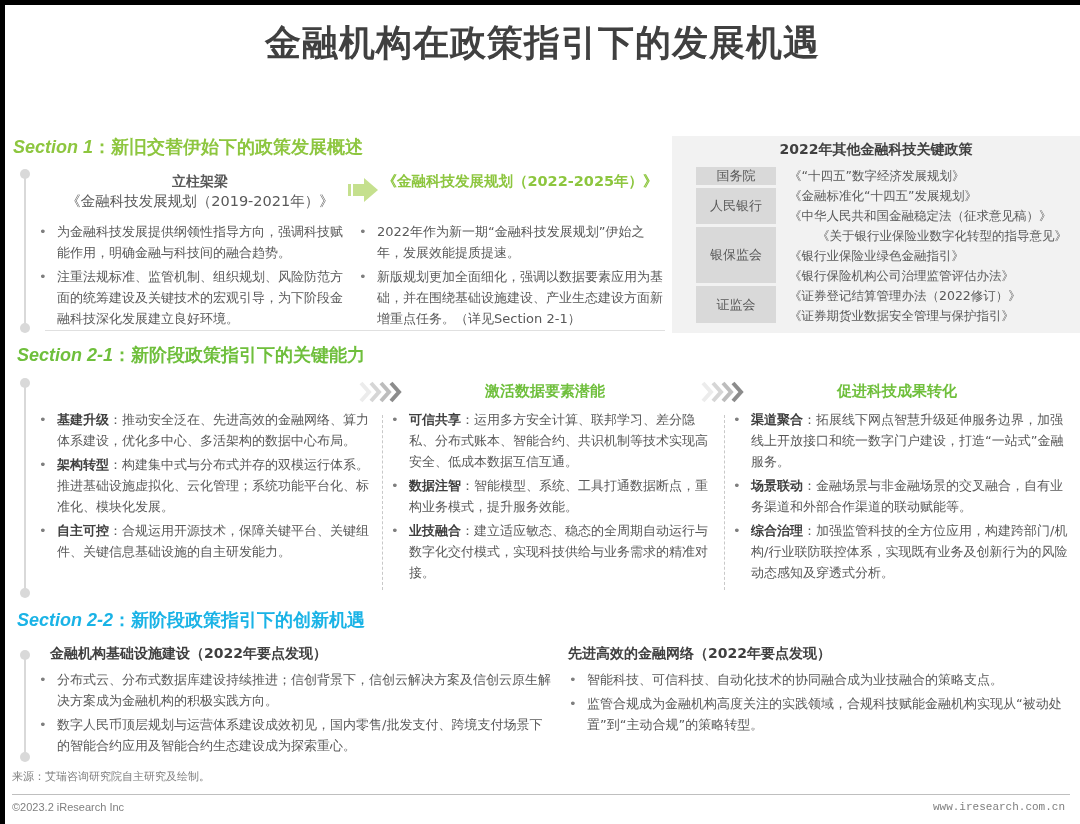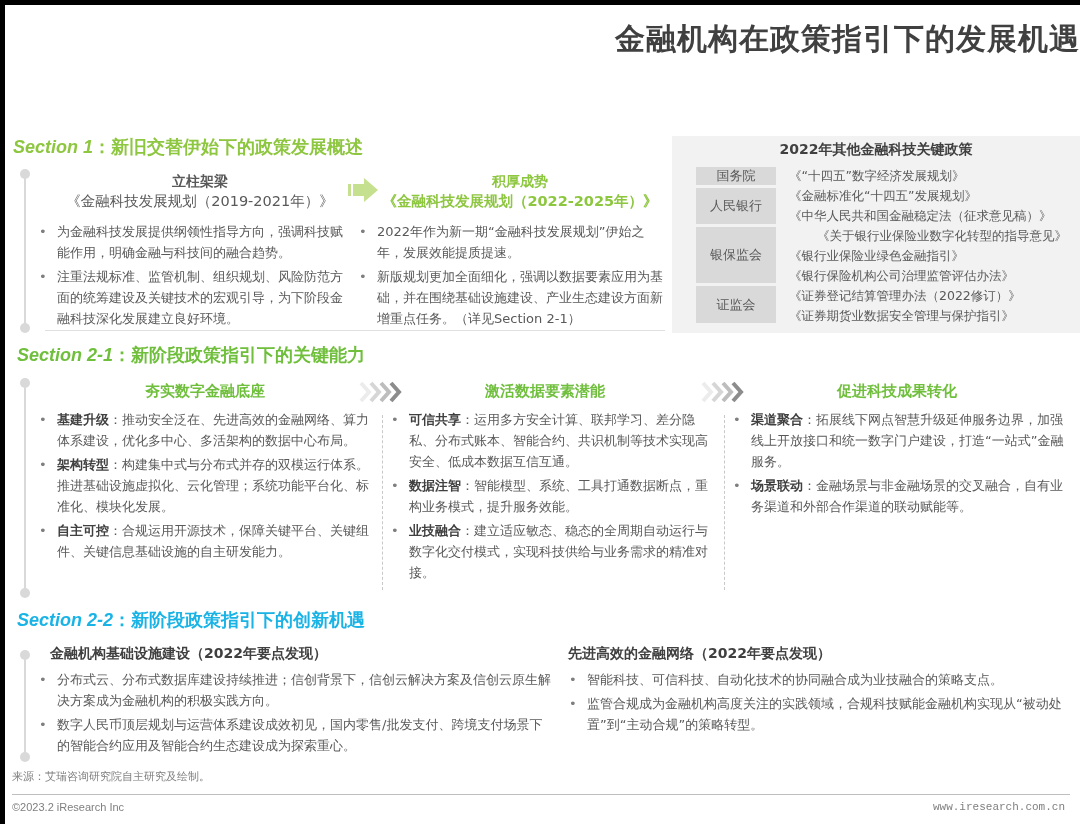--- a/index.html
+++ b/index.html
@@ -1,20 +1,20 @@
 <!DOCTYPE html>
 <html><head>
 <meta charset="utf-8">
 <style>
   * { box-sizing: border-box; margin: 0; padding: 0; }
   html, body { width: 1080px; height: 824px; overflow: hidden; background: #000; }
   body { font-family: "DejaVu Sans", "Liberation Sans", sans-serif; color: #595959; }
   .page { position: absolute; left: 5px; top: 5px; width: 1075px; height: 819px; background: #fff; }
 
-  .title { position: absolute; left: 0; top: 14px; width: 1075px; text-align: right; font-size: 30px; font-weight: bold; color: #404040; letter-spacing: 1px; }
+  .title { position: absolute; left: 0; top: 14px; width: 1075px; text-align: center; font-size: 36px; font-weight: bold; color: #404040; letter-spacing: 1px; }
 
   .sec-head { position: absolute; font-size: 18px; font-weight: bold; white-space: nowrap; }
   .sec-head .en { font-family: "Liberation Sans", sans-serif; font-style: italic; }
   .green { color: #8dc63f; }
   .green2 { color: #6fbf3c; }
   .blue { color: #1ab3e6; }
 
   .timeline { position: absolute; width: 2px; background: #d9d9d9; }
   .dot { position: absolute; width: 10px; height: 10px; border-radius: 50%; background: #d9d9d9; }
 
@@ -69,21 +69,20 @@
     <li>注重法规标准、监管机制、组织规划、风险防范方面的统筹建设及关键技术的宏观引导，为下阶段金融科技深化发展建立良好环境。</li>
   </ul>
 
   <svg class="arrow" style="left:343px; top:173px;" width="30" height="24" viewBox="0 0 30 24">
     <rect x="0" y="6" width="3" height="12" fill="#c5e08e"></rect>
     <rect x="5" y="6" width="12" height="12" fill="#c5e08e"></rect>
     <polygon points="16,0 30,12 16,24" fill="#c5e08e"></polygon>
   </svg>
 
   <div class="center-t green" style="left:370px; width:290px; top:166px;">
-    <div>积厚成势</div>
     <div style="font-size:14.5px;">《金融科技发展规划（2022-2025年）》</div>
   </div>
   <ul class="bl" style="left:350px; top:216px; width:310px;">
     <li>2022年作为新一期“金融科技发展规划”伊始之年，发展效能提质提速。</li>
     <li>新版规划更加全面细化，强调以数据要素应用为基础，并在围绕基础设施建设、产业生态建设方面新增重点任务。（详见Section 2-1）</li>
   </ul>
 
   <div class="policy-box">
     <div class="policy-title">2022年其他金融科技关键政策</div>
 
@@ -102,21 +101,20 @@
     <div class="pol" style="top:170px;">《证券期货业数据安全管理与保护指引》</div>
   </div>
 
   <div class="sec-head green2" style="left:12px; top:338px;">
     <span class="en">Section 2-1</span><span>：新阶段政策指引下的关键能力</span>
   </div>
   <div class="dot" style="left:15px; top:373px;"></div>
   <div class="timeline" style="left:19px; top:377px; height:208px;"></div>
   <div class="dot" style="left:15px; top:583px;"></div>
 
-  <div class="center-t green2" style="left:40px; width:320px; top:376px; font-size:15px;">夯实数字金融底座</div>
   <div class="center-t green2" style="left:380px; width:320px; top:376px; font-size:15px;">激活数据要素潜能</div>
   <div class="center-t green2" style="left:722px; width:340px; top:376px; font-size:15px;">促进科技成果转化</div>
 
   <svg class="chev" style="left:354px; top:376px;" width="50" height="22" viewBox="0 0 50 22">
     <polyline points="2,2 10,11 2,20" fill="none" stroke="#ececec" stroke-width="4"></polyline>
     <polyline points="12,2 20,11 12,20" fill="none" stroke="#d6d6d6" stroke-width="4"></polyline>
     <polyline points="22,2 30,11 22,20" fill="none" stroke="#bdbdbd" stroke-width="4"></polyline>
     <polyline points="32,2 40,11 32,20" fill="none" stroke="#8c8c8c" stroke-width="4"></polyline>
   </svg>
   <svg class="chev" style="left:696px; top:376px;" width="50" height="22" viewBox="0 0 50 22">
@@ -135,20 +133,21 @@
     <li><b>自主可控</b><span>：合规运用开源技术，保障关键平台、关键组件、关键信息基础设施的自主研发能力。</span></li>
   </ul>
   <ul class="bl" style="left:382px; top:404px; width:330px;">
     <li><b>可信共享</b><span>：运用多方安全计算、联邦学习、差分隐私、分布式账本、智能合约、共识机制等技术实现高安全、低成本数据互信互通。</span></li>
     <li><b>数据注智</b><span>：智能模型、系统、工具打通数据断点，重构业务模式，提升服务效能。</span></li>
     <li><b>业技融合</b><span>：建立适应敏态、稳态的全周期自动运行与数字化交付模式，实现科技供给与业务需求的精准对接。</span></li>
   </ul>
   <ul class="bl" style="left:724px; top:404px; width:345px;">
     <li><b>渠道聚合</b><span>：拓展线下网点智慧升级延伸服务边界，加强线上开放接口和统一数字门户建设，打造“一站式”金融服务。</span></li>
     <li><b>场景联动</b><span>：金融场景与非金融场景的交叉融合，自有业务渠道和外部合作渠道的联动赋能等。</span></li>
+    <li><b>综合治理</b><span>：加强监管科技的全方位应用，构建跨部门/机构/行业联防联控体系，实现既有业务及创新行为的风险动态感知及穿透式分析。</span></li>
   </ul>
 
   <div class="sec-head blue" style="left:12px; top:603px;">
     <span class="en">Section 2-2</span><span>：新阶段政策指引下的创新机遇</span>
   </div>
   <div class="dot" style="left:15px; top:645px;"></div>
   <div class="timeline" style="left:19px; top:649px; height:100px;"></div>
   <div class="dot" style="left:15px; top:747px;"></div>
 
   <div class="sub-h" style="left:45px; top:640px;">金融机构基础设施建设（2022年要点发现）</div>

